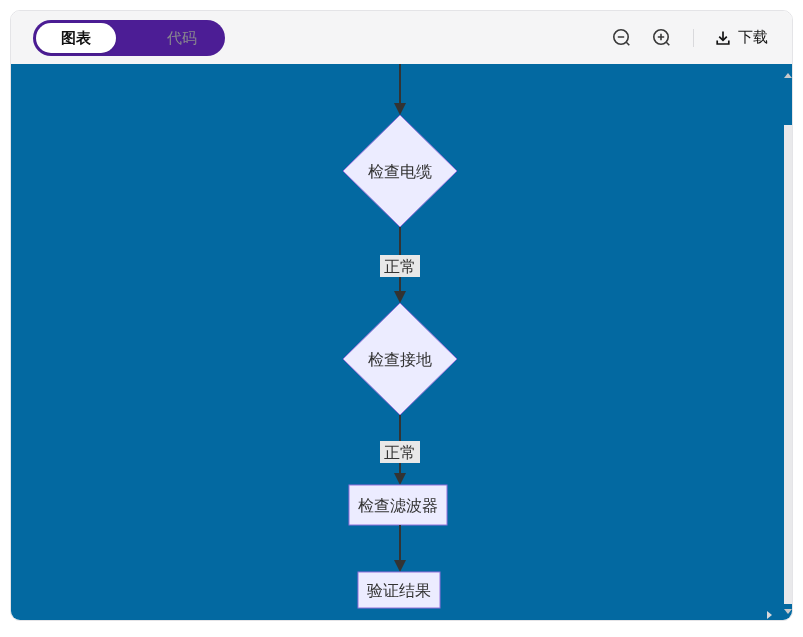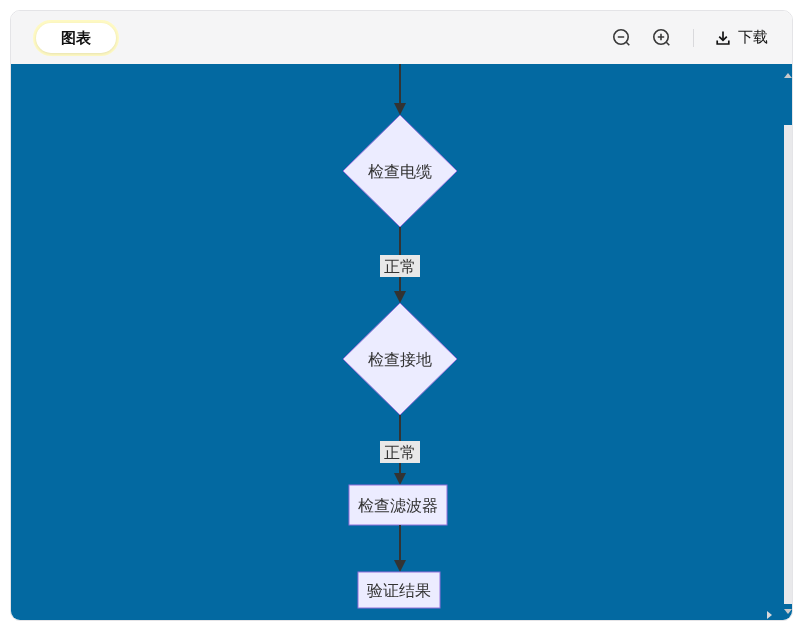--- a/index.html
+++ b/index.html
@@ -25,21 +25,21 @@
     display: flex;
     align-items: center;
     justify-content: space-between;
     padding: 0 24px 0 22px;
   }
   .tab-group {
     display: flex;
     align-items: center;
     height: 36px;
     padding: 3px;
-    background: #fef9c3;
+    background: #4c1d95;
     border-radius: 18px;
     gap: 26px;
   }
   .tab {
     height: 30px;
     padding: 0 25px;
     border: none;
     background: transparent;
     border-radius: 15px;
     font-size: 15px;
@@ -128,20 +128,21 @@
   }
 </style>
 </head>
 <body>
 
 <div class="panel">
 
   <div class="toolbar">
     <div class="tab-group">
       <button class="tab active">图表</button>
+      <button class="tab">代码</button>
     </div>
     <div class="toolbar-right">
       <button class="icon-btn" title="">
         <svg width="22" height="22" viewBox="0 0 22 22">
           <circle cx="10" cy="10" r="7.2"></circle>
           <line x1="6.8" y1="10" x2="13.2" y2="10"></line>
           <line x1="15.3" y1="15.3" x2="18.3" y2="18.3"></line>
         </svg>
       </button>
       <button class="icon-btn" title="">

